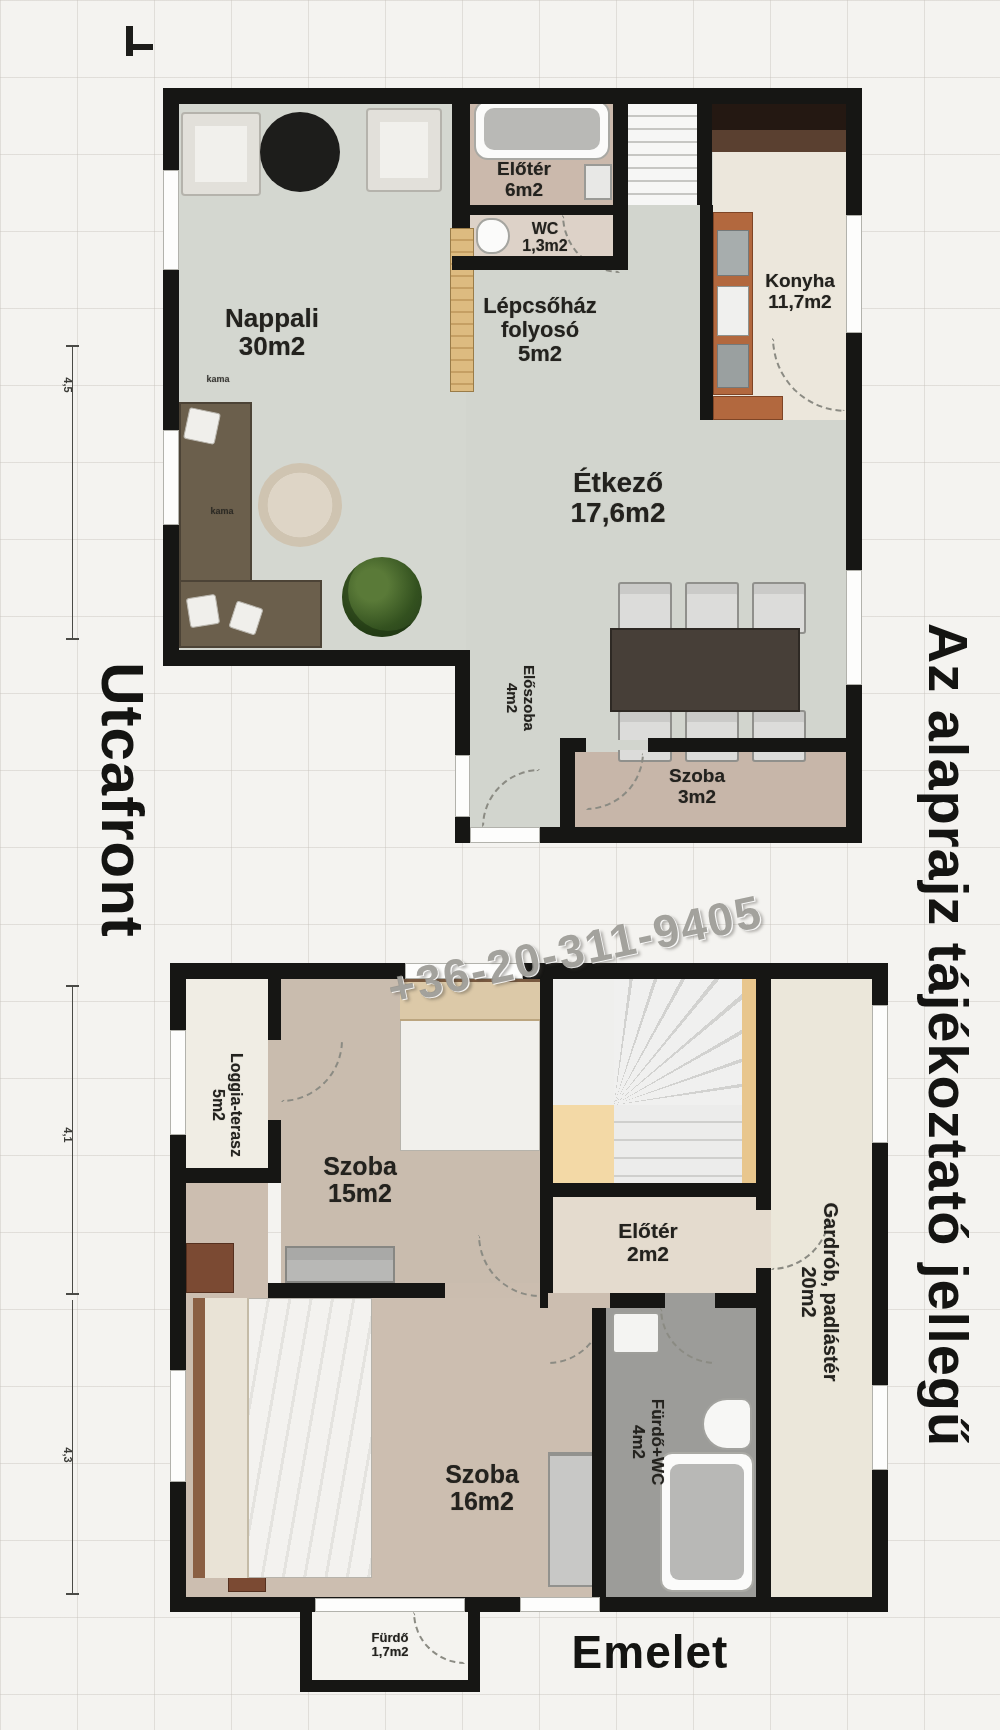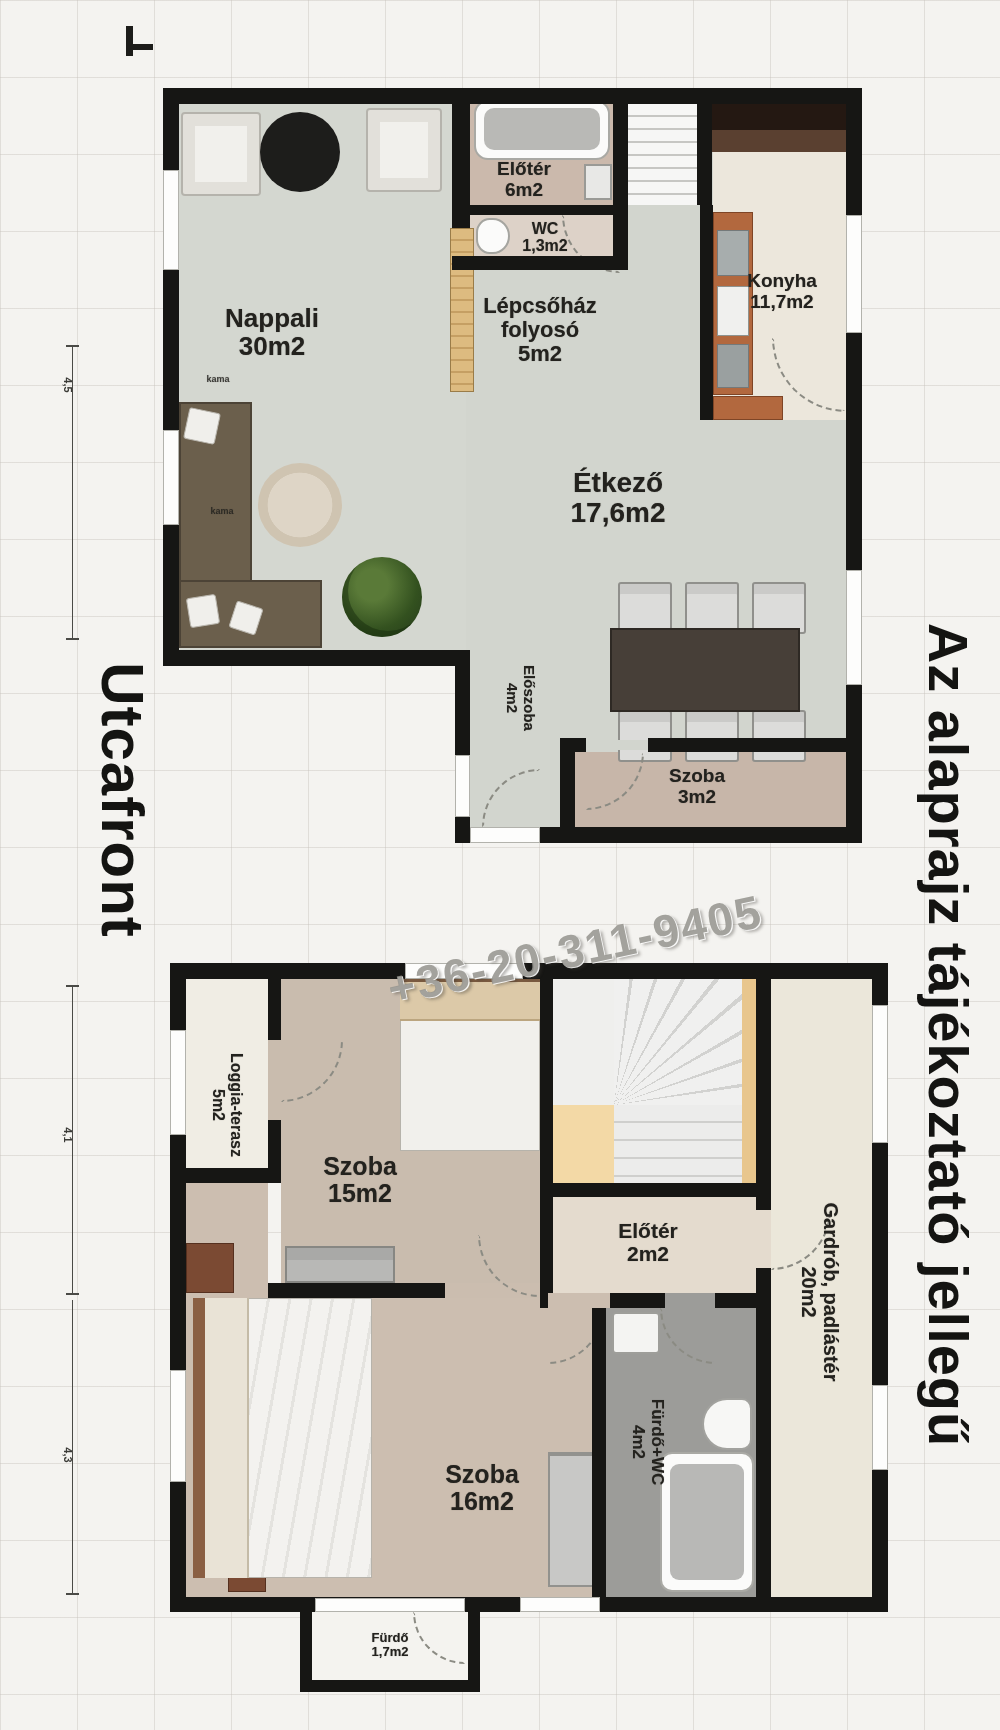--- a/index.html
+++ b/index.html
@@ -145,21 +145,21 @@
   </div>
   <div class="lbl" style="left:545px;top:237px;font-size:16px;">
     <span>WC</span>
       <span>1,3m2</span>
   </div>
   <div class="lbl" style="left:540px;top:330px;font-size:22px;">
     <span>Lépcsőház</span>
       <span>folyosó</span>
       <span>5m2</span>
   </div>
-  <div class="lbl" style="left:782px;top:292px;font-size:19px;">
+  <div class="lbl" style="left:800px;top:292px;font-size:19px;">
     <span>Konyha</span>
       <span>11,7m2</span>
   </div>
   <div class="lbl" style="left:618px;top:498px;font-size:28px;">
     <span>Étkező</span>
       <span>17,6m2</span>
   </div>
   <div class="vlbl" style="left:520px;top:698px;font-size:15px;">
     <span>Előszoba</span>
       <span>4m2</span>
@@ -262,18 +262,19 @@
       <span>4m2</span>
   </div>
   <div class="lbl" style="left:482px;top:1488px;font-size:25px;">
     <span>Szoba</span>
       <span>16m2</span>
   </div>
   <div class="lbl" style="left:390px;top:1645px;font-size:13px;">
     <span>Fürdő</span>
       <span>1,7m2</span>
   </div>
+  <div class="title" style="left:650px;top:1652px;font-size:46px;">Emelet</div>
 
   <div class="vtitle" style="left:122px;top:800px;font-size:60px;">Utcafront</div>
   <div class="vtitle" style="left:948px;top:1035px;font-size:56px;">Az alaprajz tájékoztató jellegű</div>
   <div class="watermark" style="left:575px;top:950px;font-size:46px;">+36-20-311-9405</div>
 
 </div>
 
 </body></html>

